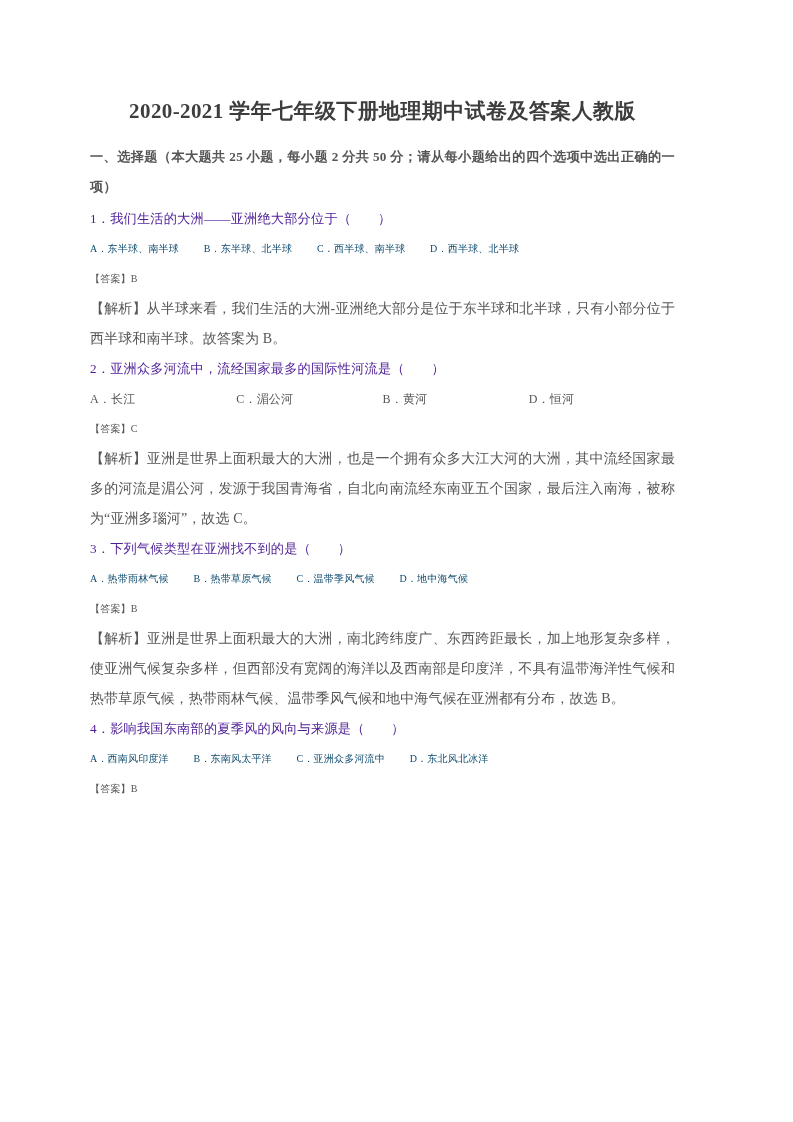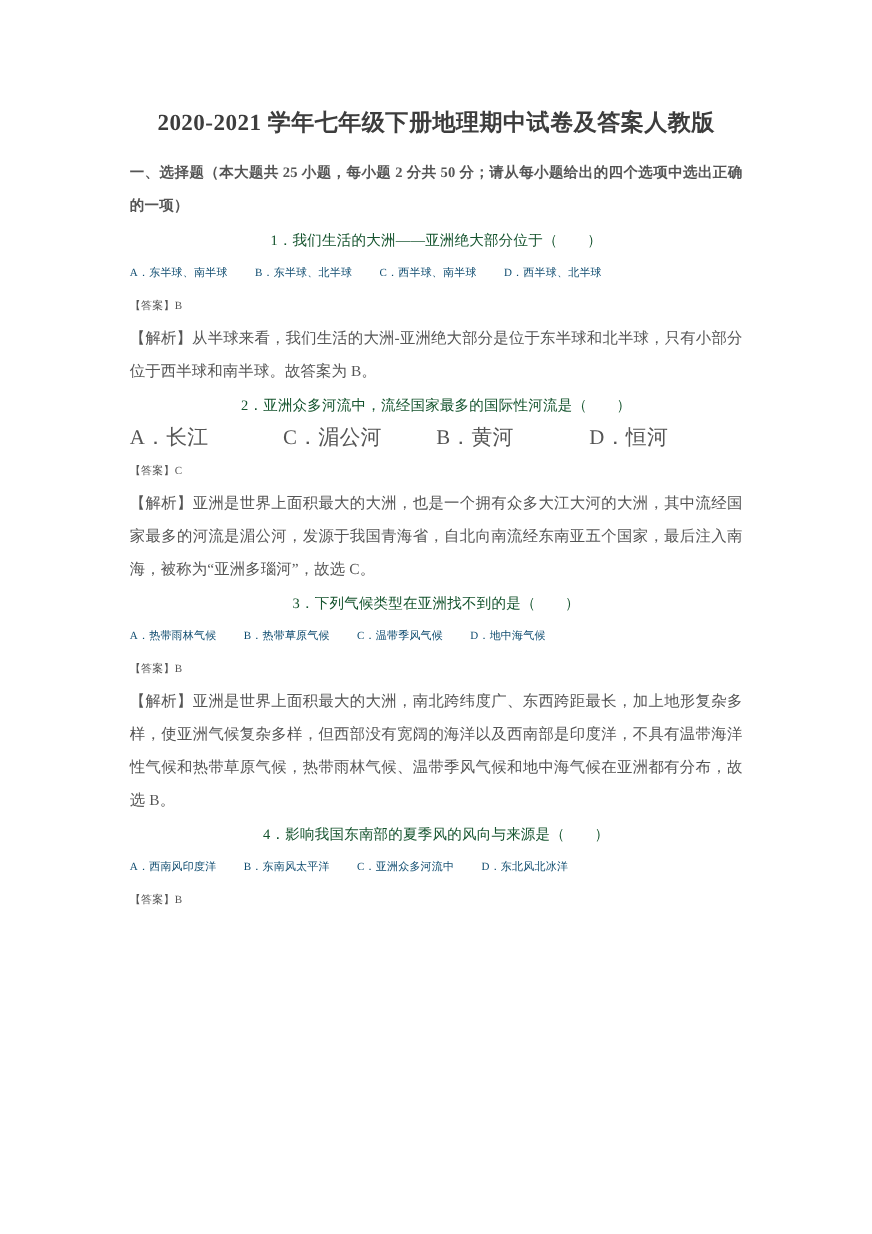--- a/index.html
+++ b/index.html
@@ -14,21 +14,21 @@
     color: #4a4a4a;
     overflow: hidden;
   }
 
   .page {
     position: relative;
     width: 793px;
     height: 798px;
     background: #ffffff;
     box-sizing: border-box;
-    padding: 96px 118px 0 118px;
+    padding: 96px 118px 0 90px;
   }
 
   .doc-title {
     font-size: 21px;
     line-height: 30px;
     text-align: center;
     color: #3d3d3d;
     letter-spacing: 0.4px;
     margin: 0 0 16px 0;
     white-space: nowrap;
@@ -45,24 +45,23 @@
     font-weight: bold;
   }
 
   .qblock {
     margin: 0;
   }
 
   .q-stem {
     font-size: 13.2px;
     line-height: 30px;
-    color: #14532d;
+    color: #4c1d95;
     letter-spacing: 0.2px;
     white-space: nowrap;
-    text-align: center;
   }
 
   
   .q-options-flow {
     font-size: 10px;
     line-height: 30px;
     color: #0c4a6e;
     letter-spacing: 0.2px;
     white-space: nowrap;
   }
@@ -70,21 +69,21 @@
     display: inline-block;
   }
   .q-options-flow .opt + .opt {
     margin-left: 22px;
   }
 
   
   .q-options-grid {
     display: grid;
     grid-template-columns: repeat(4, 1fr);
-    font-size: 19px;
+    font-size: 12px;
     line-height: 30px;
     color: #555555;
     letter-spacing: 0.2px;
   }
   .q-options-grid .opt {
     white-space: nowrap;
   }
 
   .answer-line {
     font-size: 10px;

